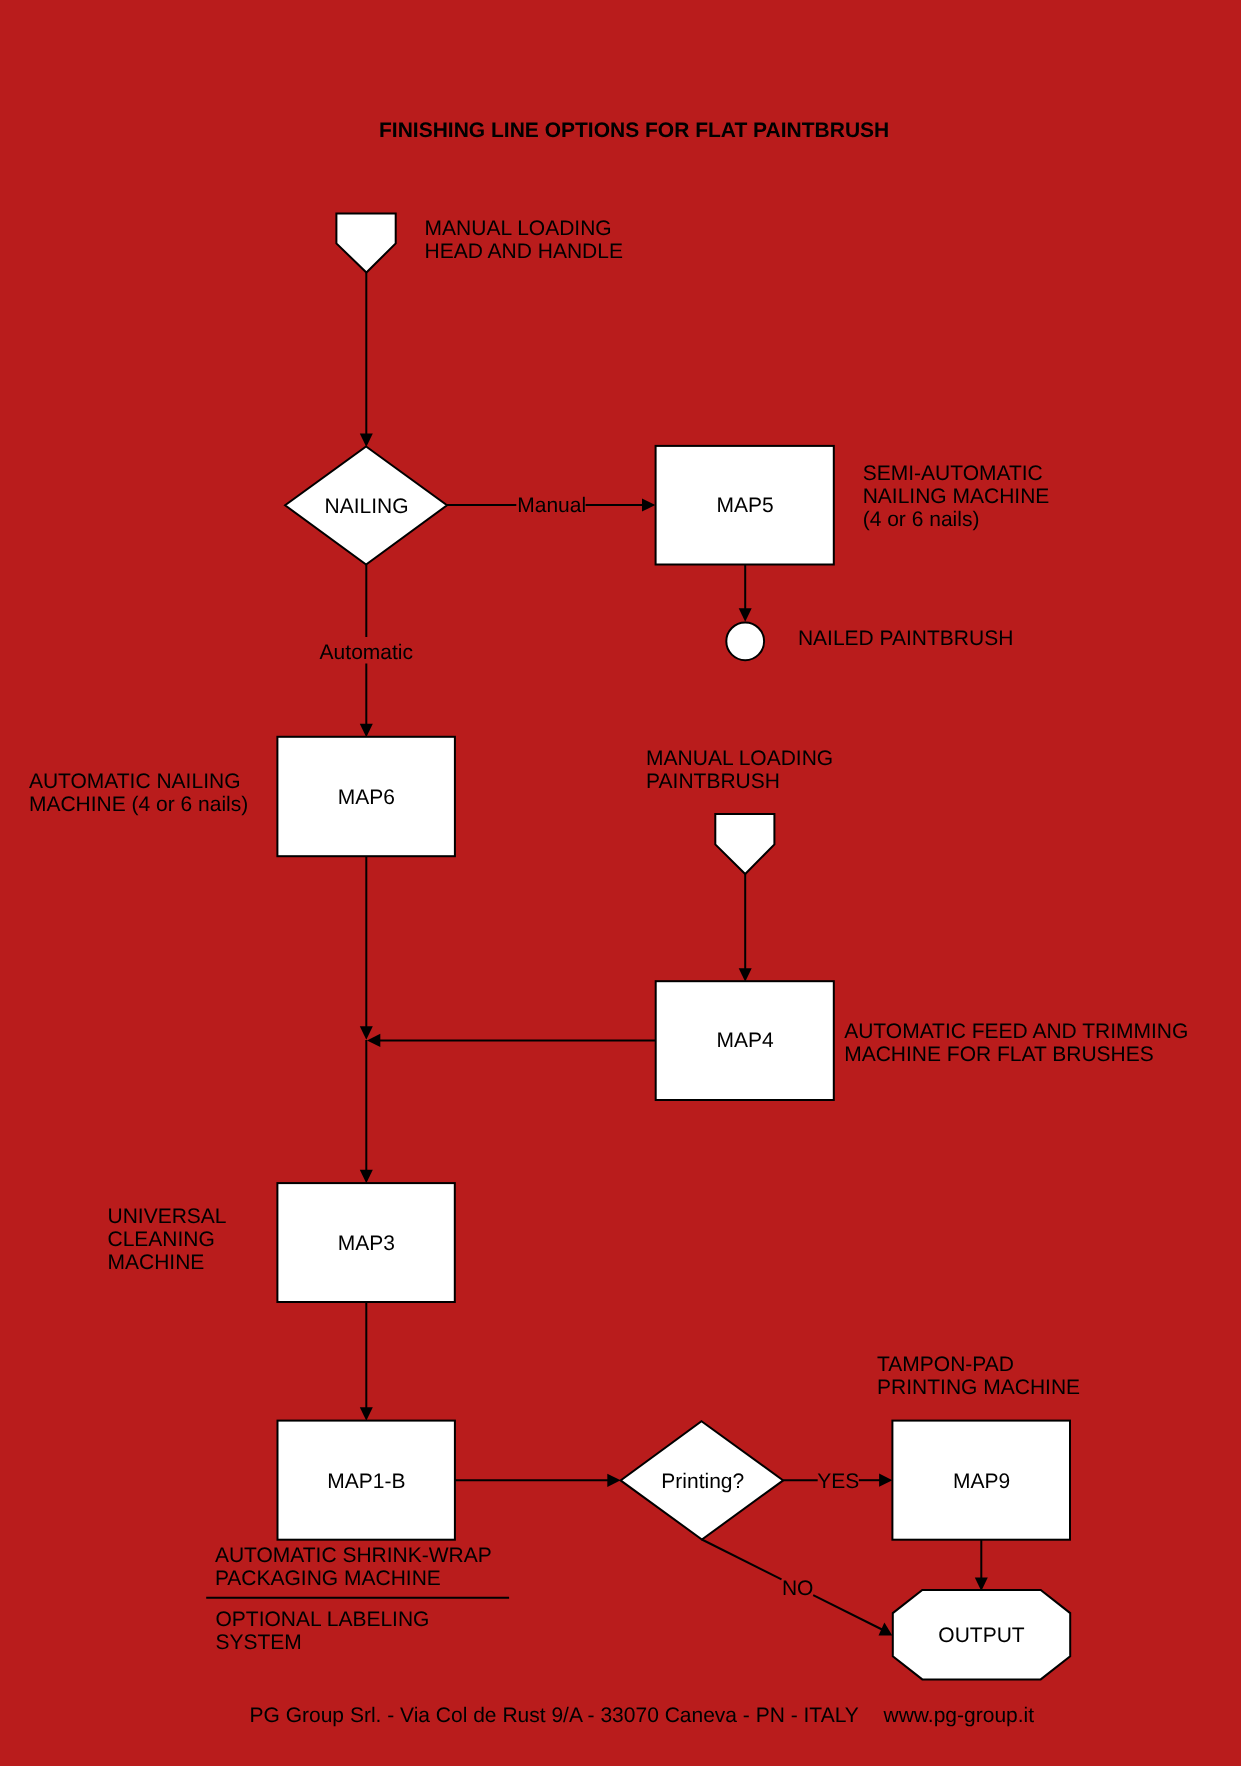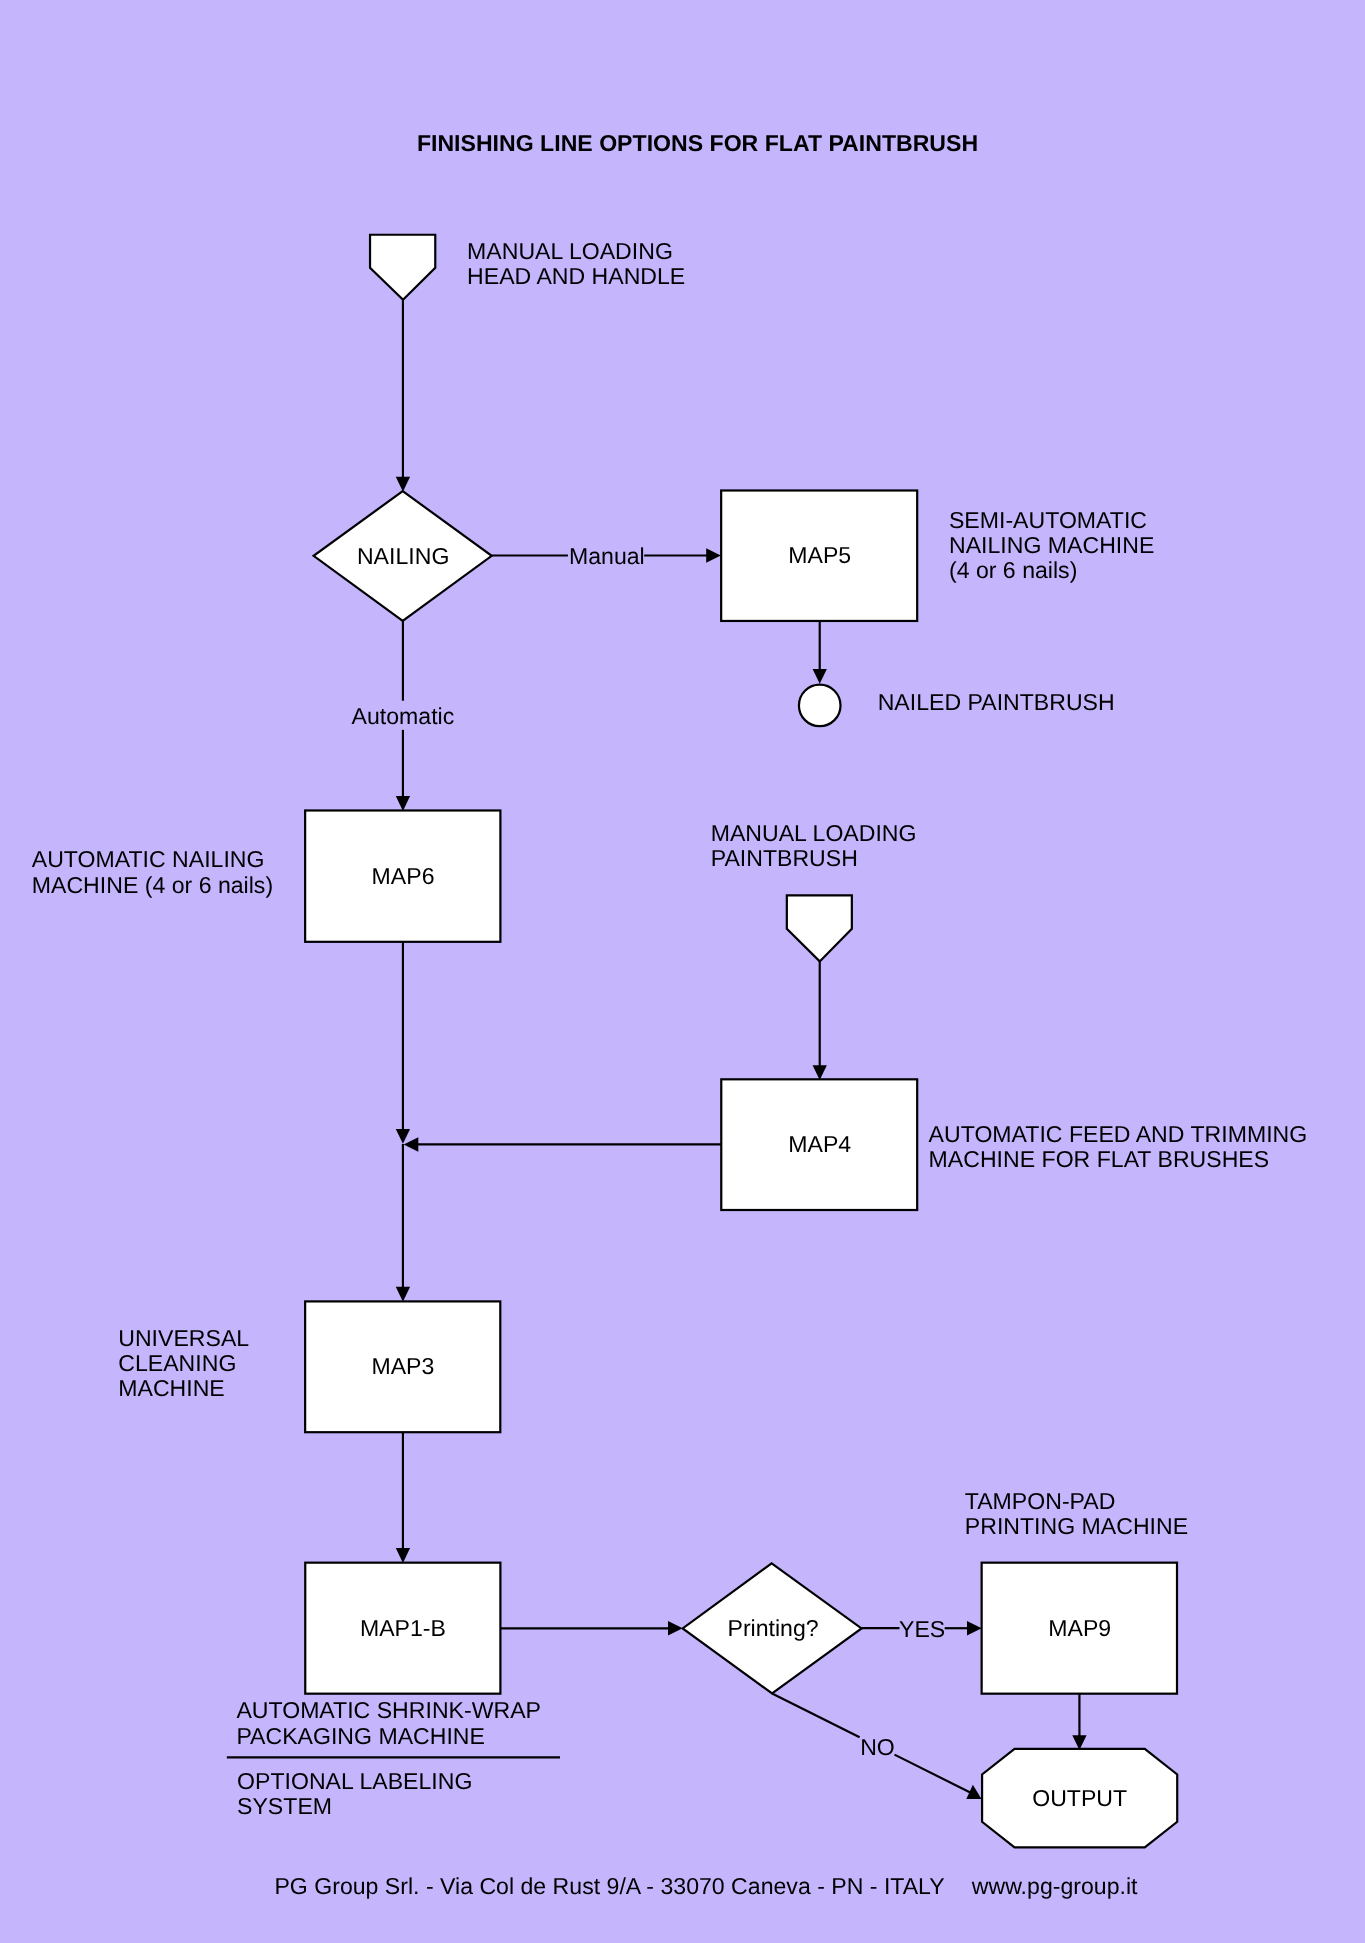--- a/index.html
+++ b/index.html
@@ -1,19 +1,19 @@
 <!DOCTYPE html>
 <html><head>
 <meta charset="utf-8">
 <title>Finishing line options for flat paintbrush</title>
 <style>
   html,body{margin:0;padding:0;background:#ffffff;}
   body{width:1241px;height:1766px;overflow:hidden;
        font-family:"Liberation Sans",sans-serif;color:#000;}
-  #sheet{position:relative;width:1241px;height:1766px;background:#c4b5fd;}
+  #sheet{position:relative;width:1241px;height:1766px;background:#b91c1c;}
   svg#diagram{position:absolute;left:0;top:0;width:1241px;height:1766px;will-change:transform;}
   .shape{fill:#ffffff;stroke:#000000;stroke-width:2;}
   .conn{stroke:#000000;stroke-width:2;fill:none;}
   .ahead{fill:#000000;stroke:none;}
   text{font-family:"Liberation Sans",sans-serif;fill:#000;-webkit-font-smoothing:antialiased;text-rendering:geometricPrecision;}
   .t-title{font-size:21px;font-weight:bold;}
   .t-label{font-size:21px;}
   .t-node{font-size:21px;}
   .t-edge{font-size:21px;}
   .t-foot{font-size:21px;}

